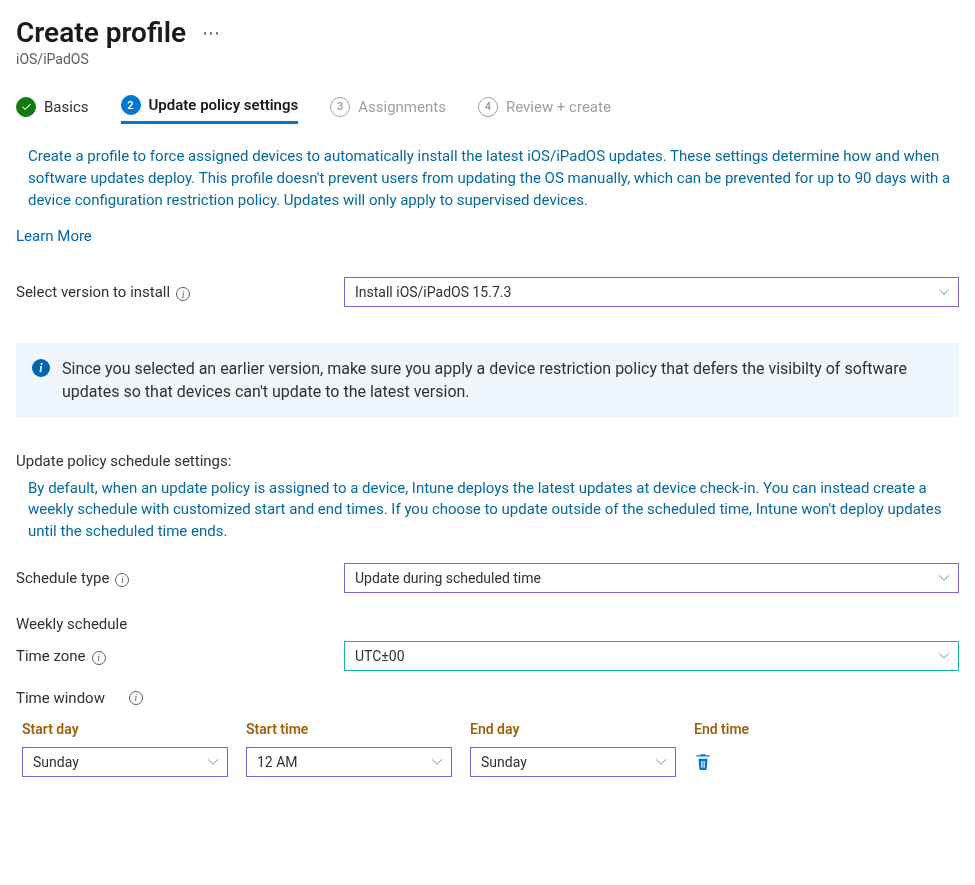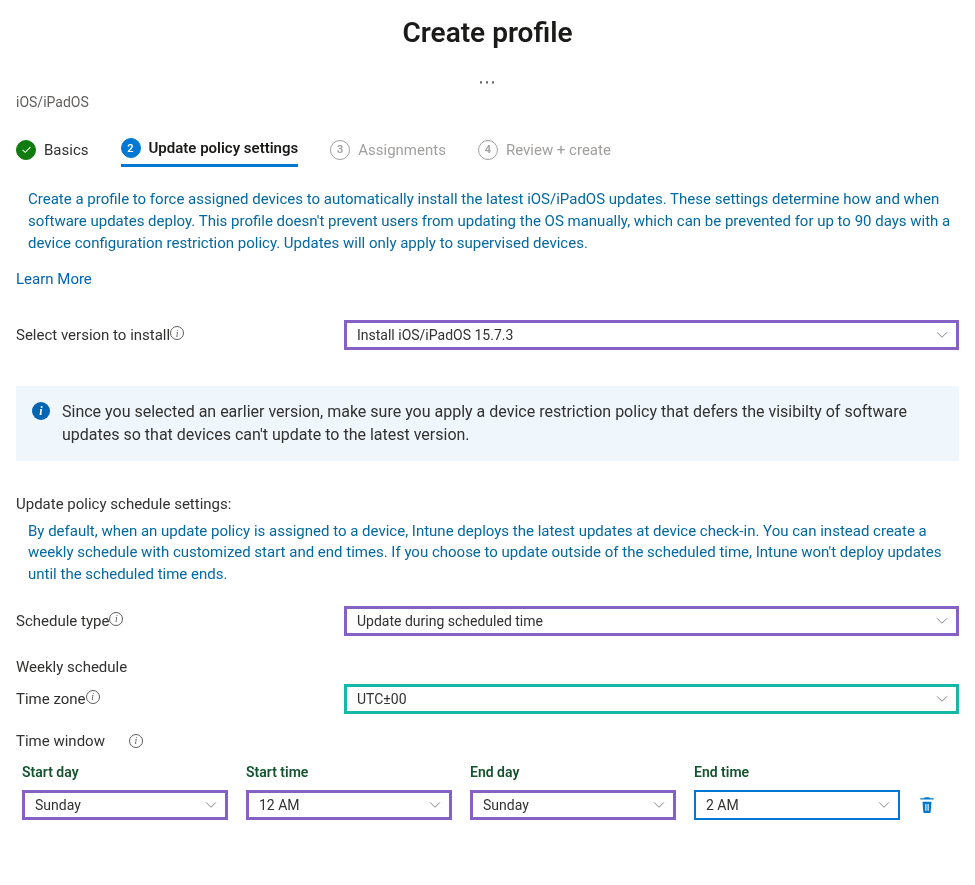--- a/index.html
+++ b/index.html
@@ -5,53 +5,53 @@
   * { box-sizing: border-box; }
   body {
     margin: 0;
     padding: 16px 16px 24px 16px;
     font-family: "Segoe UI", -apple-system, BlinkMacSystemFont, Roboto, sans-serif;
     font-size: 14px;
     color: #323130;
     background: #ffffff;
     width: 975px;
   }
-  .header-row { display: flex; align-items: center; gap: 16px; flex-direction: column; }
+  .header-row { display: flex; align-items: flex-start; gap: 16px; }
   .page-title { font-size: 28px; font-weight: 600; margin: 0; color: #1b1a19; }
   .more-dots { font-size: 18px; color: #605e5c; letter-spacing: 1px; cursor: pointer; padding-top:6px; }
   .page-subtitle { font-size: 14px; color: #605e5c; margin-top: 2px; margin-bottom: 28px; }
   .tabs-row { display: flex; align-items: center; gap: 32px; margin-bottom: 22px; }
   .tab { display: flex; align-items: center; gap: 8px; font-size: 15px; color: #a19f9d; cursor: pointer; padding-bottom:6px; }
   .tab.completed { color: #323130; }
   .tab.active { color: #1b1a19; font-weight: 600; border-bottom: 3px solid #0078d4; }
   .tab-circle {
     width: 20px; height: 20px; border-radius: 50%;
     display: inline-flex; align-items: center; justify-content: center;
     font-size: 11px; font-weight: 600;
     border: 1px solid #a19f9d; color: #a19f9d; background: #fff;
     flex-shrink:0;
   }
   .tab.completed .tab-circle { background: #107c10; border-color:#107c10; color:#fff; }
   .tab.active .tab-circle { background: #0078d4; border-color:#0078d4; color:#fff; }
   .check-svg { width:11px; height:11px; display:block; }
   .desc-para { font-size: 15px; line-height: 1.45; color: #0369a1; margin: 0 0 16px 12px; max-width: 960px; }
   .learn-more { color: #0065b3; text-decoration: none; font-size:15px; display:inline-block; margin-bottom: 32px; }
   .form-row { display: flex; align-items: center; margin-bottom: 14px; }
-  .form-label-col { width: 328px; display:flex; align-items:flex-start; font-size:15px; color:#323130; flex-shrink:0; }
+  .form-label-col { width: 328px; display:flex; align-items:flex-end; gap:6px; font-size:15px; color:#323130; flex-shrink:0; }
   .info-icon {
     width: 14px; height: 14px; border-radius: 50%;
     border: 1px solid #605e5c; color:#605e5c;
     display:inline-flex; align-items:center; justify-content:center;
     font-size:10px; font-style: italic; font-family: Georgia, serif;
     cursor: default; flex-shrink:0;
   }
   .form-control-col { flex: 1; }
   .select-wrap {
     position: relative;
-    border: 3px solid #14b8a6;
+    border: 1px solid #14b8a6;
     background:#fff;
     height: 30px;
     display:flex; align-items:center;
     padding: 0 28px 0 10px;
     cursor:pointer;
     font-size:14px;
   }
   .select-wrap.purple { border-color: #8661c5; }
   .select-wrap.blue   { border-color: #0078d4; border-width:2px; padding-right:26px; }
   .select-wrap .chev {
@@ -70,21 +70,21 @@
     background:#0065b3; color:#fff;
     display:flex; align-items:center; justify-content:center;
     font-weight:700; font-size:12px; font-family: Georgia, serif;
     flex-shrink:0; margin-top:2px; font-style: italic;
   }
   .info-banner-text { font-size:16px; color:#323130; line-height:1.45; }
   .section-label { font-size:15px; color:#323130; margin: 0 0 8px 0; }
   .weekly-hdr { font-size:15px; color:#323130; margin: 22px 0 8px 0; }
   .time-window-row { display:flex; align-items:center; gap:24px; margin: 18px 0 14px 0; font-size:15px; }
   .time-grid-header { display:flex; gap:18px; padding-left:6px; }
-  .tgh { width: 206px; font-size:14px; font-weight:600; color:#14532d; }
+  .tgh { width: 206px; font-size:14px; font-weight:600; color:#a16207; }
   .time-grid-row { display:flex; gap:18px; padding-left:6px; margin-top:10px; align-items:center; }
   .time-grid-row .select-wrap { width:206px; }
   .delete-icon { color:#0078d4; cursor:pointer; display:flex; align-items:center; }
   .delete-icon svg { width:18px; height:18px; }
 </style>
 </head>
 <body>
 
 
 
@@ -218,28 +218,20 @@
     </span>
   </div>
   <div class="select-wrap purple">
     <span>Sunday</span>
     <span class="chev">
       <svg viewBox="0 0 16 16">
           <path d="M1.5 4.5 8 11l6.5-6.5" fill="none" stroke="#605e5c" stroke-width="1"></path>
         </svg>
     </span>
   </div>
-  <div class="select-wrap blue">
-    <span>2 AM</span>
-    <span class="chev">
-      <svg viewBox="0 0 16 16">
-          <path d="M1.5 4.5 8 11l6.5-6.5" fill="none" stroke="#605e5c" stroke-width="1"></path>
-        </svg>
-    </span>
-  </div>
   <div class="delete-icon">
     <svg viewBox="0 0 16 16">
       <path d="M6 1h4l.5 1H14v1H2V2h3.5L6 1zm-2 4h8l-.7 9.2c-.04.45-.42.8-.87.8H5.57c-.45 0-.83-.35-.87-.8L4 5zm2.5 2v6h1V7h-1zm2 0v6h1V7h-1z" fill="currentColor"></path>
     </svg>
   </div>
 </div>
 
 
 
 

